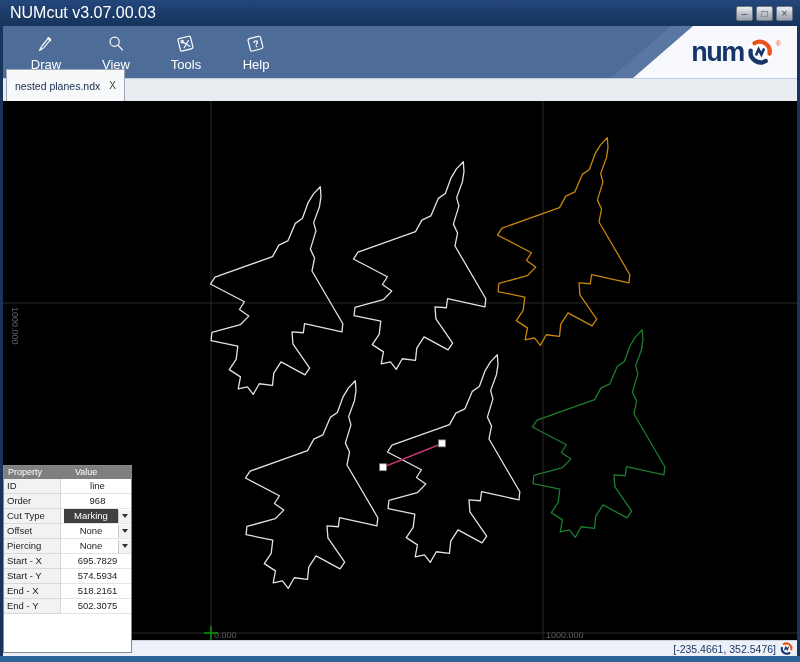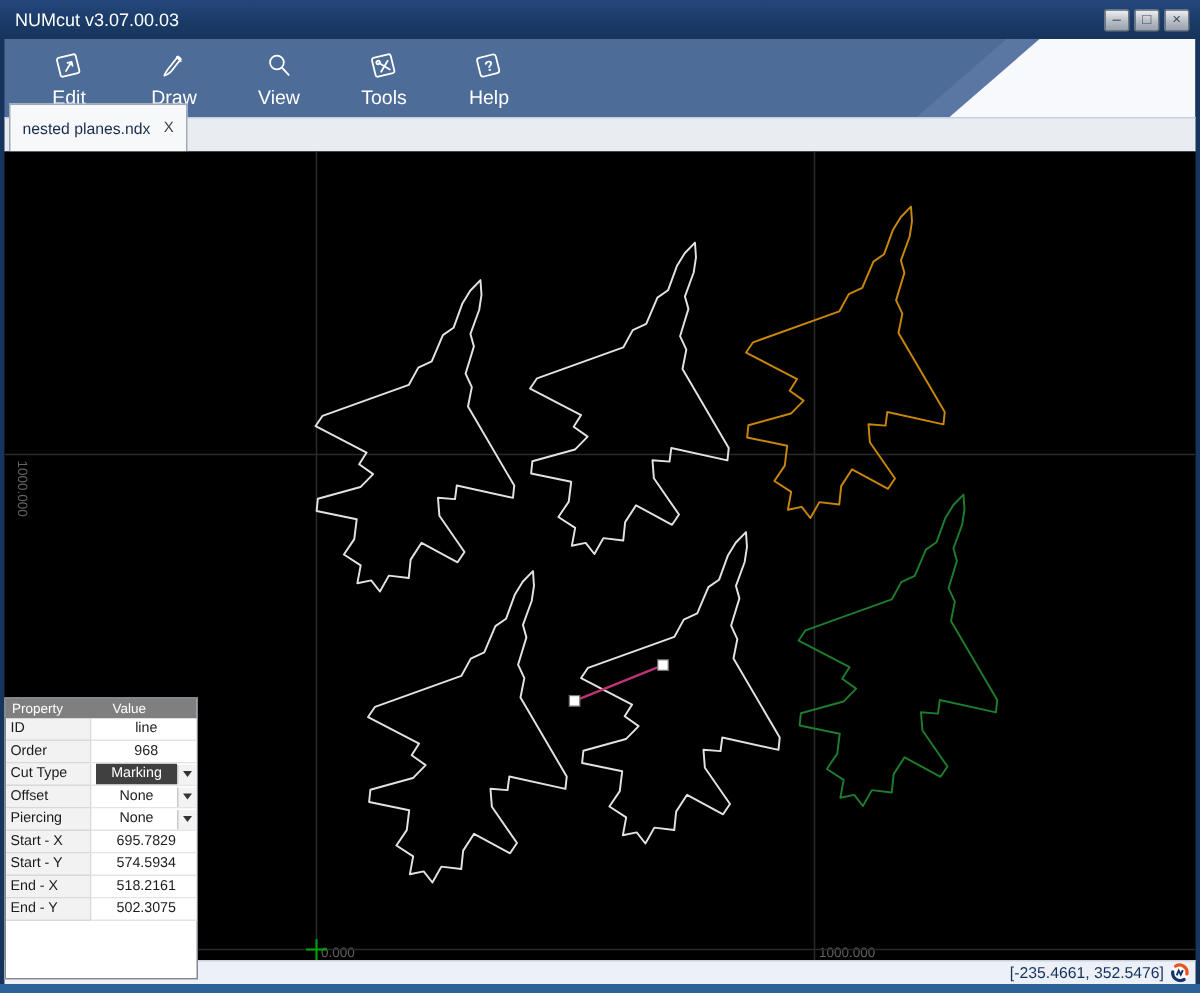--- a/index.html
+++ b/index.html
@@ -2,21 +2,21 @@
 <html><head>
 <meta charset="utf-8">
 <style>
   * { box-sizing: border-box; margin: 0; padding: 0; }
   body { font-family: "Liberation Sans", sans-serif; background: #555; }
   .window { position: relative; width: 800px; height: 662px; background: #16345C; overflow: hidden; }
 
   
   .titlebar { position: absolute; left:0; top:0; width:800px; height:26px;
     background: linear-gradient(#24477c, #1a3a66 60%, #16345c); display:flex; align-items:center; }
-  .title-text { color:#fff; font-size:12px; padding-left:10px; }
+  .title-text { color:#fff; font-size:16px; padding-left:10px; }
   .winbtns { position:absolute; right:7px; top:6px; display:flex; gap:3px; }
   .winbtn { width:17px; height:15px; font-size:10px; line-height:13px; text-align:center;
     color:#3d4a5c; background: linear-gradient(#efefef,#b8bec7 55%,#99a1ac);
     border:1px solid #6b7685; border-radius:2px; cursor:default; }
 
   
   .toolbar { position:absolute; left:3px; top:26px; width:794px; height:52px; background:#4d6c98; overflow:hidden; }
   .menu-items { display:flex; padding-left:8px; height:100%; }
   .menu-item { width:70px; height:100%; display:flex; flex-direction:column; align-items:center;
     justify-content:center; color:#fff; font-size:13px; gap:2px; cursor:pointer; }
@@ -76,29 +76,20 @@
         <div class="winbtn">–</div>
         <div class="winbtn">□</div>
         <div class="winbtn">×</div>
       </div>
   </div>
 
   <div class="toolbar">
     <div class="menu-items" id="menu-items">
         <div class="menu-item">
           <svg width="22" height="22" viewBox="0 0 24 24" fill="none" stroke="#fff" stroke-width="1.3" stroke-linejoin="round" stroke-linecap="round">
-            <g transform="rotate(-14 12 12)">
-              <rect x="4.5" y="4.5" width="14" height="14" rx="1.5"></rect>
-              <path d="M9 15l5.5-5.5M14.5 12.5v-3h-3"></path>
-            </g>
-          </svg>
-          <span>Edit</span>
-        </div>
-        <div class="menu-item">
-          <svg width="22" height="22" viewBox="0 0 24 24" fill="none" stroke="#fff" stroke-width="1.3" stroke-linejoin="round" stroke-linecap="round">
             <path d="M5 19c4-1.2 5-3 8-7l4-5-2-2-4 5c-3 4-5 5.8-6 9z"></path>
             <path d="M14 5.5l3 3"></path>
           </svg>
           <span>Draw</span>
         </div>
         <div class="menu-item">
           <svg width="22" height="22" viewBox="0 0 24 24" fill="none" stroke="#fff" stroke-width="1.3" stroke-linejoin="round" stroke-linecap="round">
             <circle cx="10.5" cy="9.5" r="5"></circle>
             <path d="M14.2 13.2L19 18.5"></path>
           </svg>
@@ -119,20 +110,30 @@
             <g transform="rotate(-14 12 12)">
               <rect x="4.5" y="4.5" width="14" height="14" rx="2"></rect>
               <text x="12" y="15.5" text-anchor="middle" font-size="10.5" font-weight="bold" fill="#fff" stroke="none" font-family="Liberation Sans, sans-serif">?</text>
             </g>
           </svg>
           <span>Help</span>
         </div>
       </div>
     <div class="diag-band"></div>
     <div class="white-corner"></div>
+    <div class="brand">
+      <span class="brand-text">num</span>
+      <svg id="brand-swirl" width="26" height="26" viewBox="0 0 24 24">
+          <circle cx="12" cy="12" r="11" fill="#ffffff"></circle>
+          <path d="M7 3.8 A 9.3 9.3 0 0 1 20.8 13.5" fill="none" stroke="#e8541e" stroke-width="4" stroke-linecap="round"></path>
+          <path d="M17.3 20.3 A 9.3 9.3 0 0 1 3.4 10.8" fill="none" stroke="#15356b" stroke-width="4" stroke-linecap="round"></path>
+          <path d="M8.2 15.2l2.5-5.8 2.6 5 2.5-5.6" fill="none" stroke="#15356b" stroke-width="2.4"></path>
+        </svg>
+      <span class="brand-reg">®</span>
+    </div>
   </div>
 
   <div class="tabbar">
     <div class="tab">
       <span>nested planes.ndx</span>
       <span class="tab-close">X</span>
     </div>
   </div>
 
   <div class="canvas">

